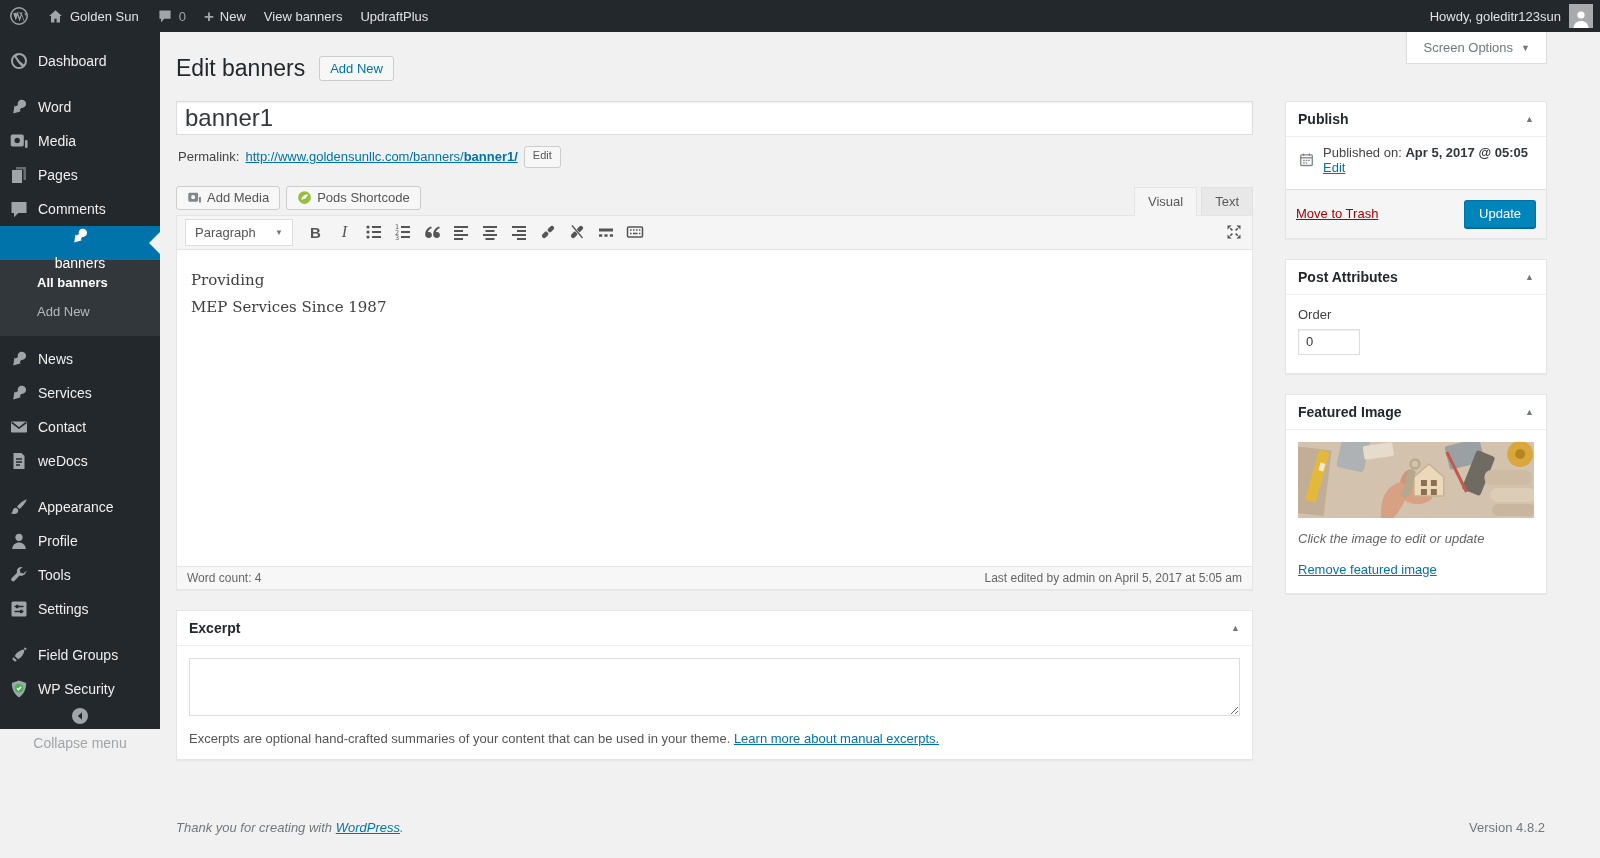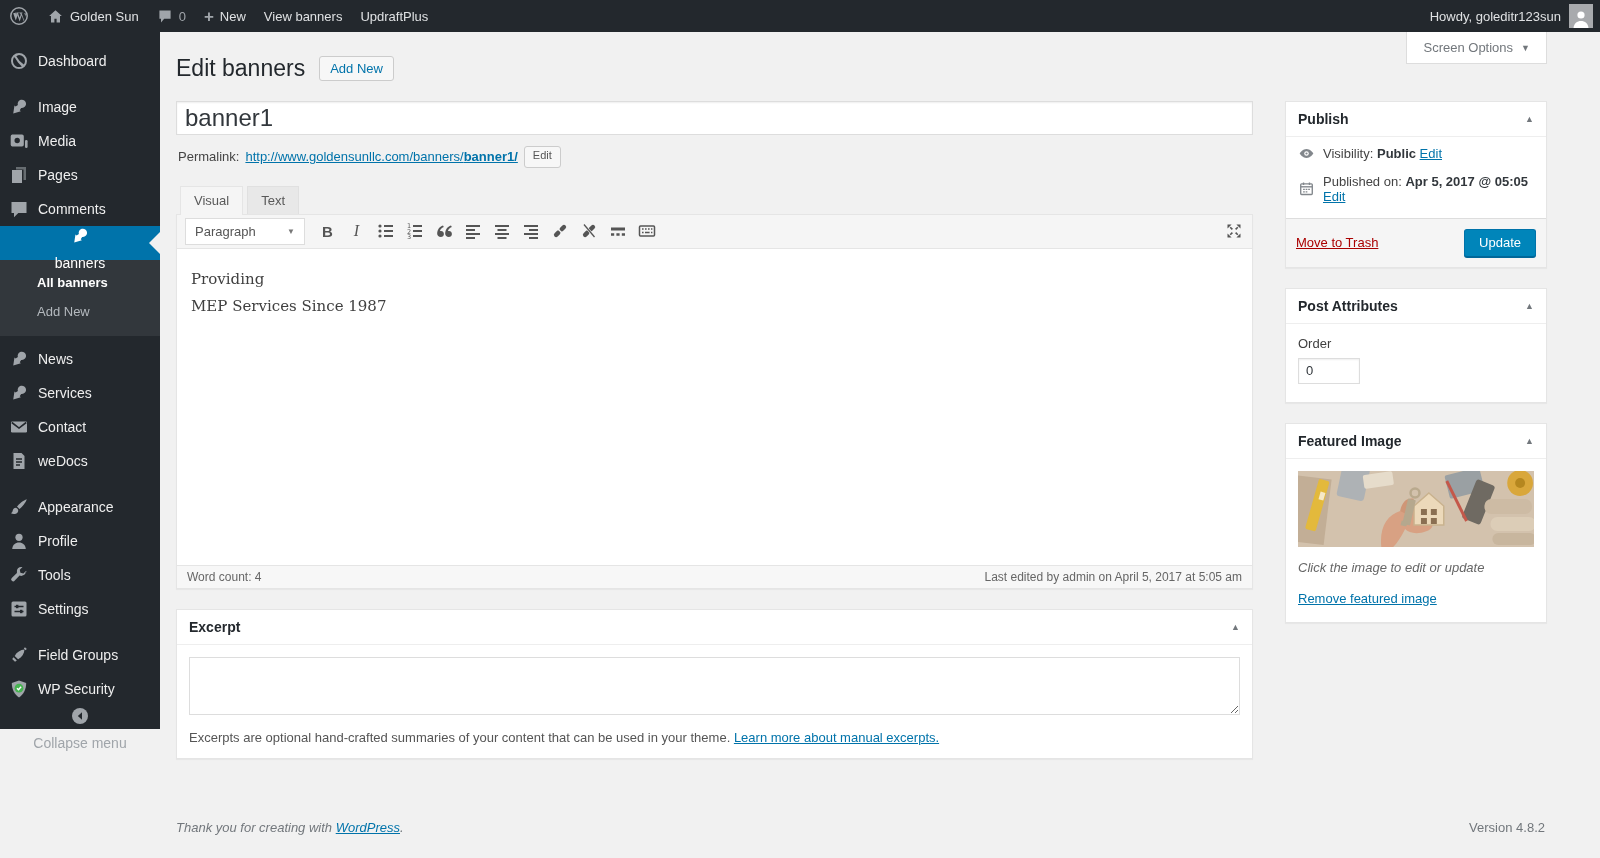--- a/index.html
+++ b/index.html
@@ -62,21 +62,21 @@
   .editor-wrap { margin-top:16px; }
   .editor-top { display:flex; justify-content:space-between; align-items:flex-end; }
   .media-buttons { display:flex; gap:6px; padding-bottom:5px; }
   .media-btn { display:flex; align-items:center; gap:5px; padding:3px 10px 4px; background:#f7f7f7; border:1px solid #ccc; border-radius:3px; color:#555; font-size:13px; cursor:pointer; }
   .editor-tabs { display:flex; }
   .wp-tab { padding:6px 13px 7px; font-size:13px; color:#595959; background:#e8e8e8; border:1px solid #e0e0e0; border-bottom:none; margin-left:4px; margin-bottom:-1px; cursor:pointer; }
   .wp-tab.active { background:#f5f5f5; border-color:#e5e5e5; position:relative; z-index:2; }
 
   .editor-box { background:#fff; border:1px solid #e5e5e5; box-shadow:0 1px 1px rgba(0,0,0,.04); position:relative; z-index:1; }
   .mce-toolbar { background:#f5f5f5; border-bottom:1px solid #e5e5e5; padding:3px 4px; display:flex; align-items:center; }
-  .mce-select { width:120px; height:27px; margin:0 8px 0 4px; background:#fff; border:1px solid #ddd; display:flex; align-items:center; justify-content:space-between; padding:0 9px; color:#555; font-size:13px; cursor:pointer; }
+  .mce-select { width:108px; height:27px; margin:0 8px 0 4px; background:#fff; border:1px solid #ddd; display:flex; align-items:center; justify-content:space-between; padding:0 9px; color:#555; font-size:13px; cursor:pointer; }
   .mce-select .caret { font-size:8px; color:#777; }
   .mce-btn { width:29px; height:26px; display:flex; align-items:center; justify-content:center; cursor:pointer; border-radius:2px; }
   .mce-btn svg { width:20px; height:20px; }
   .mce-b { font-weight:900; font-size:15px; color:#555; }
   .mce-i { font-style:italic; font-family:"Liberation Serif",serif; font-size:16px; color:#555; }
   .mce-spacer { flex:1; }
 
   .editor-area { height:316px; padding:17px 14px 0; font-family:"DejaVu Serif","Liberation Serif",serif; font-size:15px; color:#404040; cursor:text; }
   .editor-area div { line-height:27px; }
 
@@ -171,21 +171,21 @@
       </svg>
     <span>Dashboard</span>
   </div>
   <div class="menu-sep"></div>
   <div class="menu-item">
     <svg class="micon" viewBox="0 0 20 20">
         <g transform="rotate(42 10 10)">
           <path d="M10 1.6c-2.4 0-4.2 1.8-4.2 4.1 0 1.5.8 2.8 2 3.5L7.2 12H5.7l4.3 6.6L14.3 12h-1.5l-.6-2.8c1.2-.7 2-2 2-3.5 0-2.3-1.8-4.1-4.2-4.1z"></path>
         </g>
       </svg>
-    <span>Image</span>
+    <span>Word</span>
   </div>
   <div class="menu-item">
     <svg class="micon" viewBox="0 0 20 20">
         <path fill-rule="evenodd" d="M3.5 3.5h9.5a1.8 1.8 0 0 1 1.8 1.8v8.4a1.8 1.8 0 0 1-1.8 1.8H3.5a1.8 1.8 0 0 1-1.8-1.8V5.3a1.8 1.8 0 0 1 1.8-1.8zm4.7 3.3a2.7 2.7 0 1 0 0 5.4 2.7 2.7 0 0 0 0-5.4z"></path>
         <rect x="16" y="9" width="2.6" height="8" rx="1.2"></rect>
       </svg>
     <span>Media</span>
   </div>
   <div class="menu-item">
     <svg class="micon" viewBox="0 0 20 20">
@@ -315,20 +315,36 @@
       <input class="title-input" type="text" value="banner1" style="">
 
       <div class="permalink-row">
         <span>Permalink:</span>
         <a><span>http://www.goldensunllc.com/banners/</span><span class="slug">banner1/</span></a>
         <span class="edit-slug-btn">Edit</span>
       </div>
 
       <div class="editor-wrap">
         <div class="editor-top">
+          <div class="media-buttons">
+            <span class="media-btn">
+              <svg width="15" height="15" viewBox="0 0 20 20" fill="#82878c">
+                  <path fill-rule="evenodd" d="M3.5 3.5h9.5a1.8 1.8 0 0 1 1.8 1.8v8.4a1.8 1.8 0 0 1-1.8 1.8H3.5a1.8 1.8 0 0 1-1.8-1.8V5.3a1.8 1.8 0 0 1 1.8-1.8zm4.7 3.3a2.7 2.7 0 1 0 0 5.4 2.7 2.7 0 0 0 0-5.4z"></path>
+                  <rect x="16" y="9" width="2.6" height="8" rx="1.2"></rect>
+                </svg>
+              <span>Add Media</span>
+            </span>
+            <span class="media-btn">
+              <svg width="15" height="15" viewBox="0 0 20 20">
+                  <circle cx="10" cy="10" r="8.5" fill="#95bf3f"></circle>
+                  <path d="M5.5 12.5c1.5-4.5 5-6.8 9-6.5-1 4.5-4.5 7-9 6.5z" fill="#fff"></path>
+                </svg>
+              <span>Pods Shortcode</span>
+            </span>
+          </div>
           <div class="editor-tabs">
             <span class="wp-tab active">Visual</span>
             <span class="wp-tab">Text</span>
           </div>
         </div>
 
         <div class="editor-box">
           <div class="mce-toolbar">
             <span class="mce-select">
               <span>Paragraph</span>
@@ -445,28 +461,20 @@
     </div>
 
     <div class="col-side">
 
       <div class="postbox">
         <div class="postbox-header">
           <h2>Publish</h2>
           <span class="toggle-arrow">▲</span>
         </div>
         <div class="misc-section">
-          <div class="misc-row">
-            <svg viewBox="0 0 20 20">
-                <path d="M10 4.8C5.8 4.8 2.9 8.5 2 10c.9 1.5 3.8 5.2 8 5.2s7.1-3.7 8-5.2c-.9-1.5-3.8-5.2-8-5.2z" fill="#82878c"></path>
-                <circle cx="10" cy="10" r="2.7" fill="#fff"></circle>
-                <circle cx="10" cy="10" r="1.3" fill="#82878c"></circle>
-              </svg>
-            <span><span>Visibility:</span> <b>Public</b> <a>Edit</a></span>
-          </div>
           <div class="misc-row">
             <svg viewBox="0 0 20 20">
                 <rect x="3.2" y="4.5" width="13.6" height="12.5" rx="1" fill="none" stroke="#82878c" stroke-width="1.6"></rect>
                 <path d="M3.2 8h13.6" stroke="#82878c" stroke-width="1.6"></path>
                 <path d="M6.5 2.8v3M13.5 2.8v3" stroke="#82878c" stroke-width="1.6"></path>
                 <path d="M6 11h2M9 11h2M12 11h2M6 14h2M9 14h2" stroke="#82878c" stroke-width="1.5"></path>
               </svg>
             <span><span>Published on:</span> <b>Apr 5, 2017 @ 05:05</b> <a>Edit</a></span>
           </div>
         </div>

